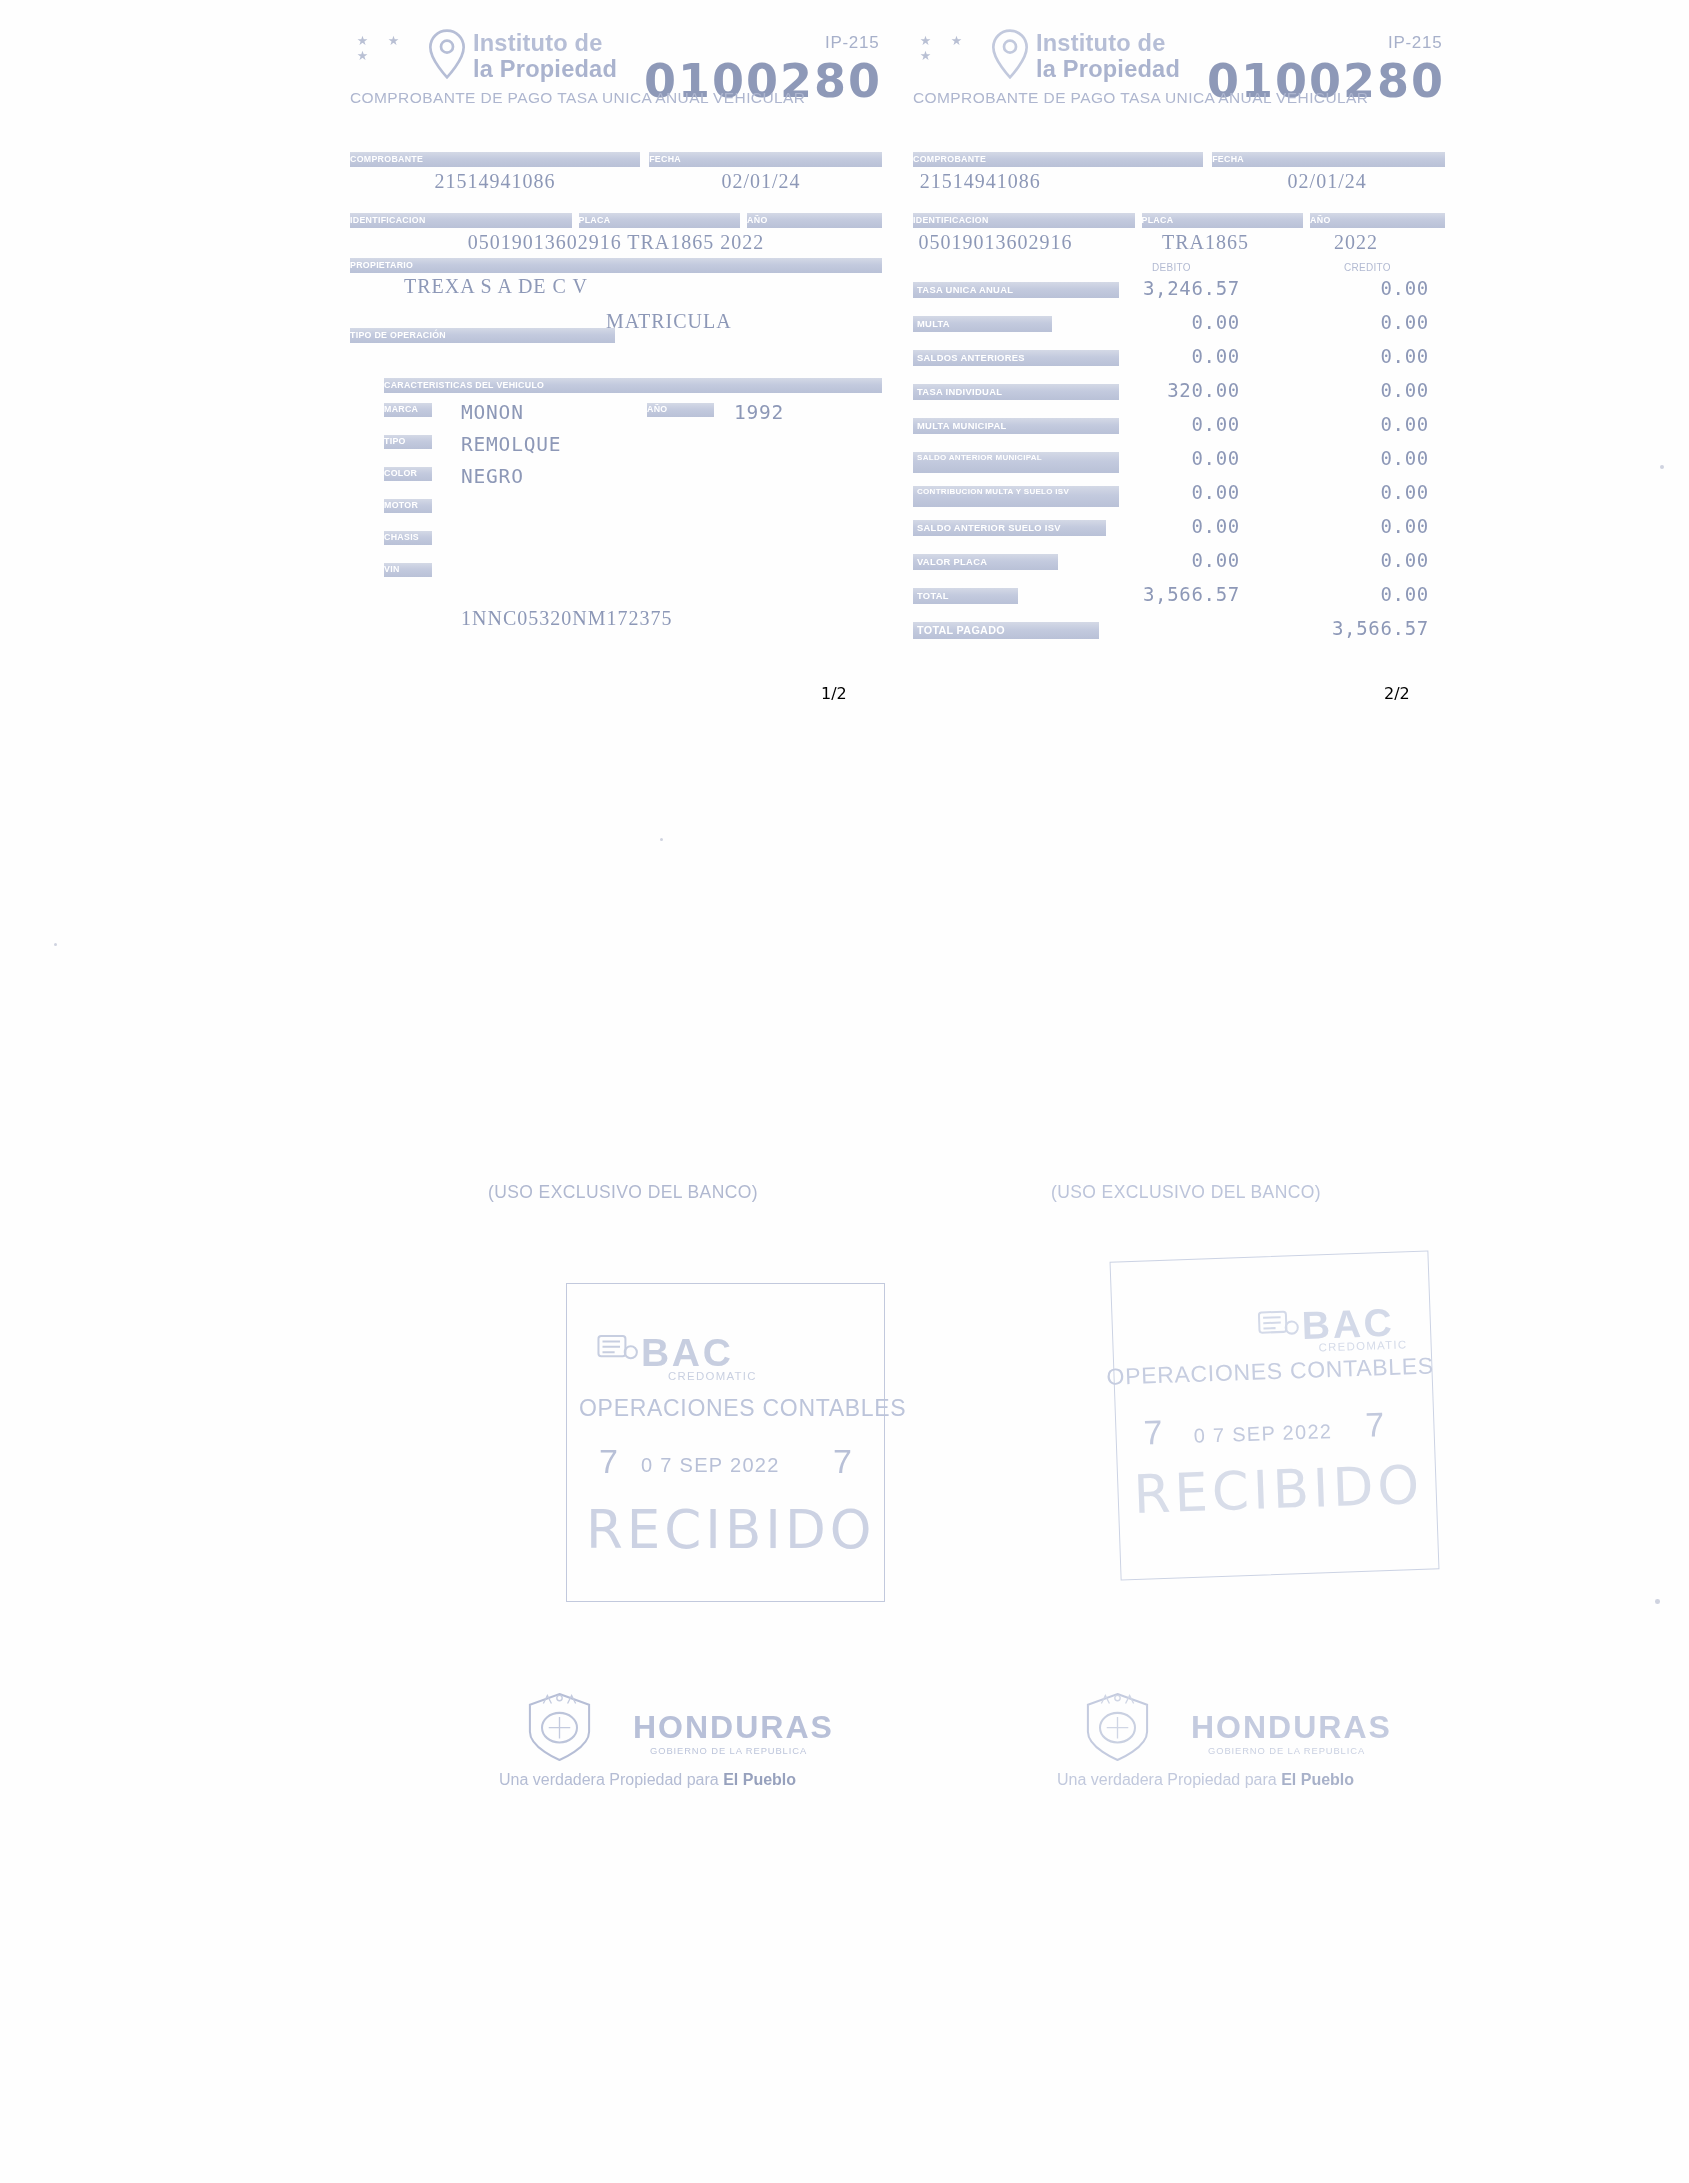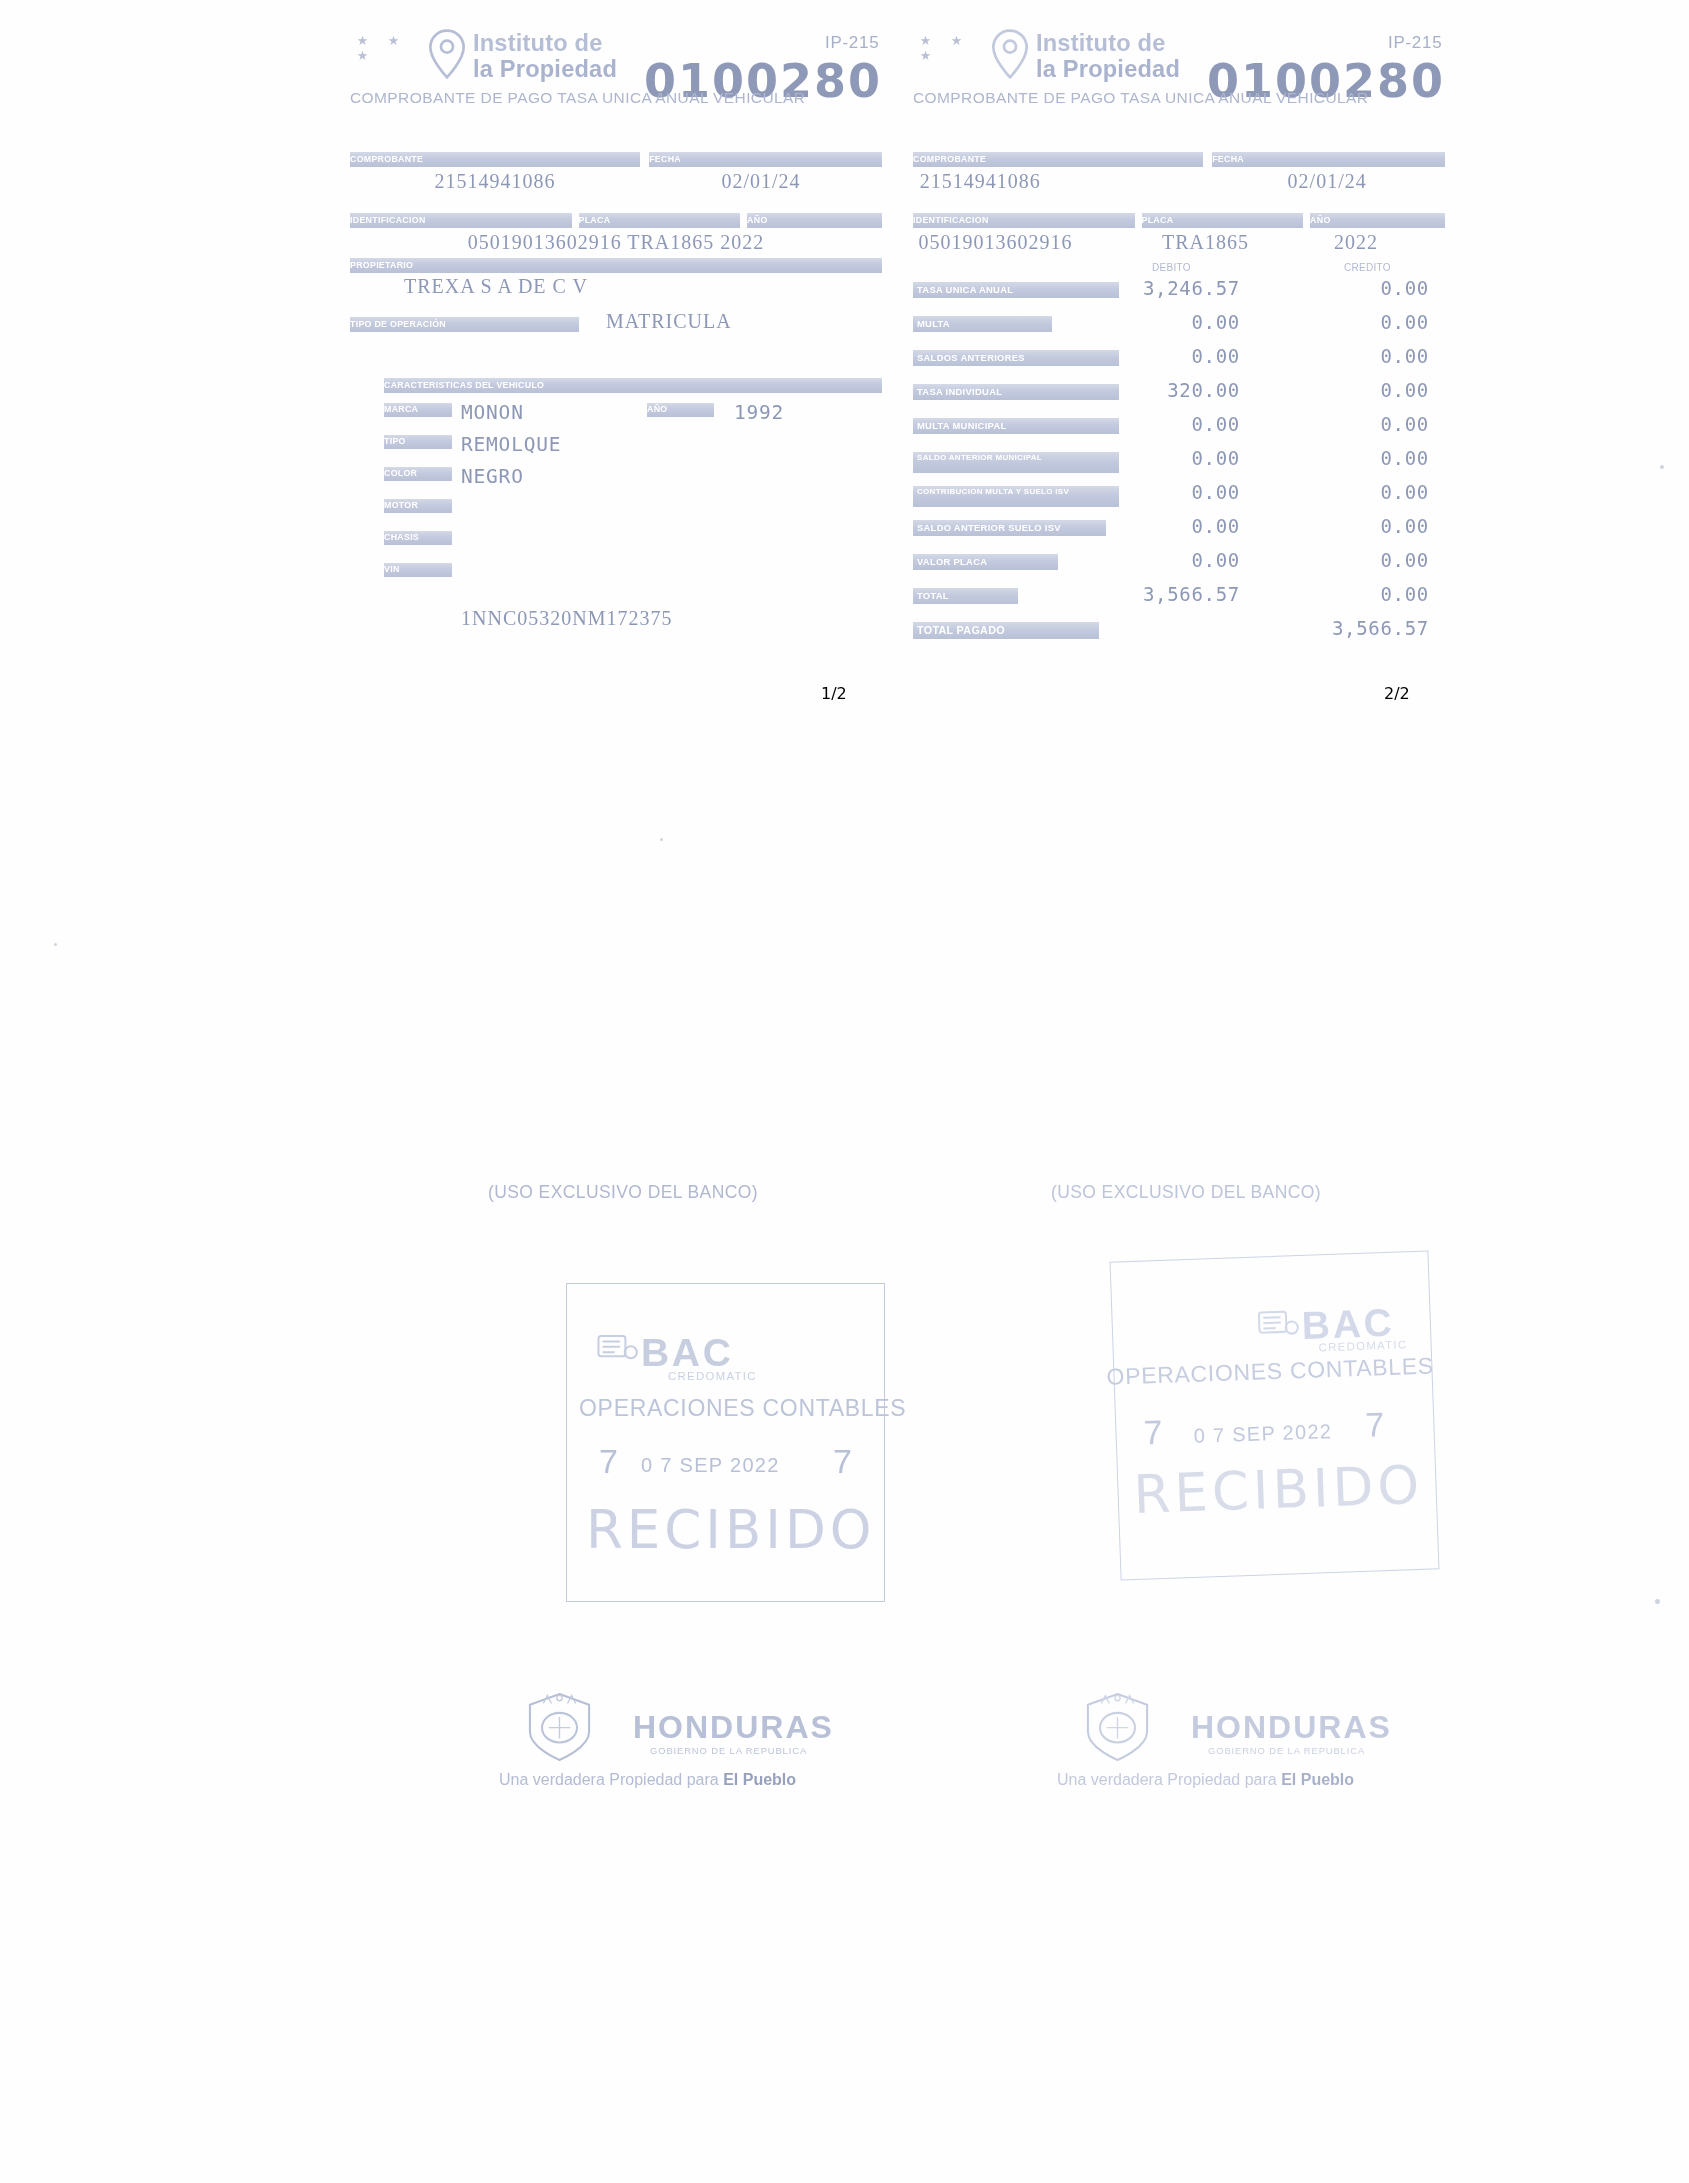--- a/index.html
+++ b/index.html
@@ -133,29 +133,29 @@
   .p1 .r2-strips .s1 { width: 222px; }
   .p1 .r2-strips .s2 { width: 162px; }
   .p1 .r2-strips .s3 { width: 135px; }
 
   .p1 .r2-vals { top: 217px; left: 0; width: 532px; }
   .p1 .r2-vals .value { text-align: center; }
 
   .p1 .prop-strip { top: 244px; left: 0; width: 532px; }
   .p1 .prop-val   { top: 261px; left: 54px; }
 
-  .p1 .op-strip { top: 303px; left: 0; width: 229px; }
+  .p1 .op-strip { top: 314px; left: 0; width: 265px; }
   .p1 .op-val   { top: 296px; left: 256px; }
 
   .p1 .carac-strip { top: 364px; left: 34px; width: 498px; }
 
   .p1 .car-rows { top: 387px; left: 34px; width: 498px; }
   .car-row { position: relative; height: 32px; }
   .car-row .lbl {
-    position: absolute; left: 0; top: 2.7px; width: 68px;
+    position: absolute; left: 0; top: 2.7px; width: 48px;
     height: 13.5px; line-height: 13.5px;
   }
   .car-row .val {
     position: absolute; left: 77px; top: 0;
     font-family: "DejaVu Sans Mono", monospace;
     font-size: 19.5px; color: #8d98b7; letter-spacing: 0.8px;
   }
   .car-row .lbl2 {
     position: absolute; left: 263px; top: 2.7px; width: 67px;
     height: 13.5px; line-height: 13.5px;

